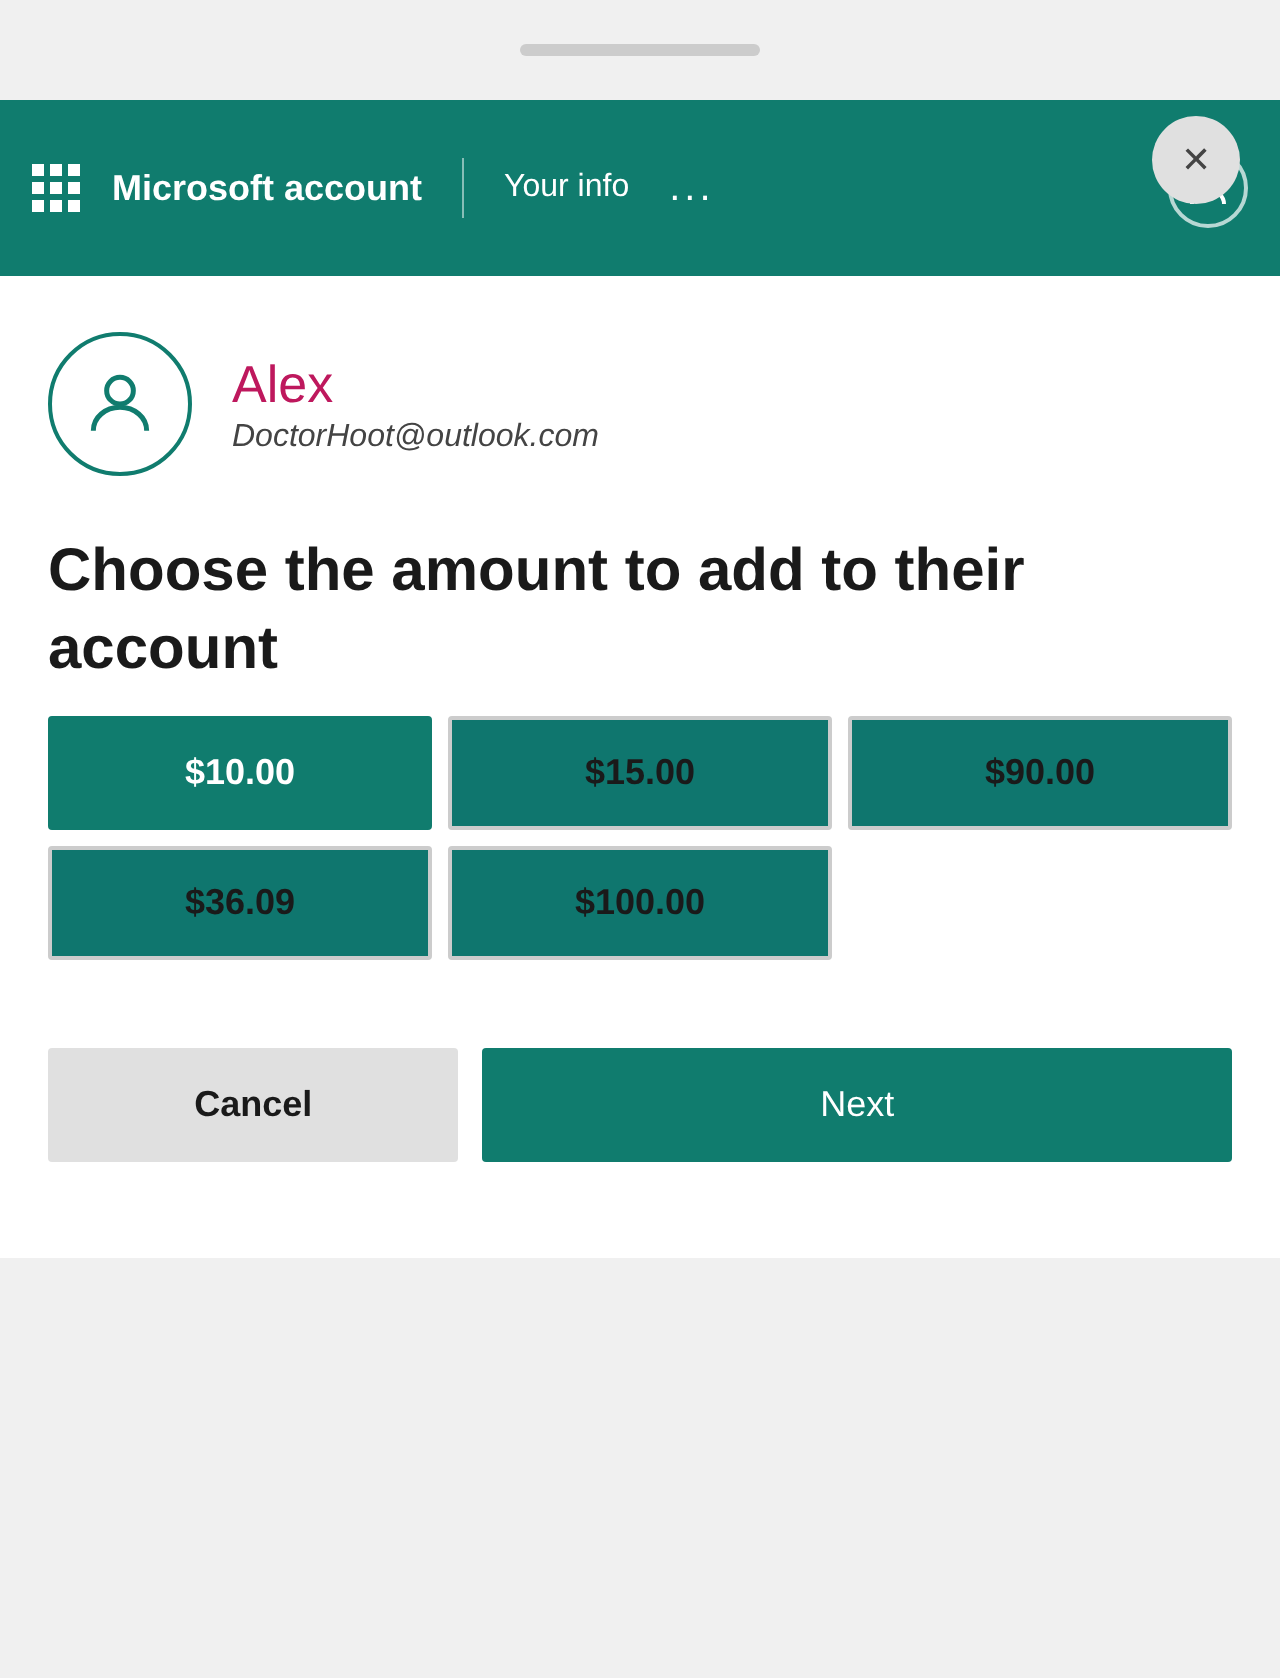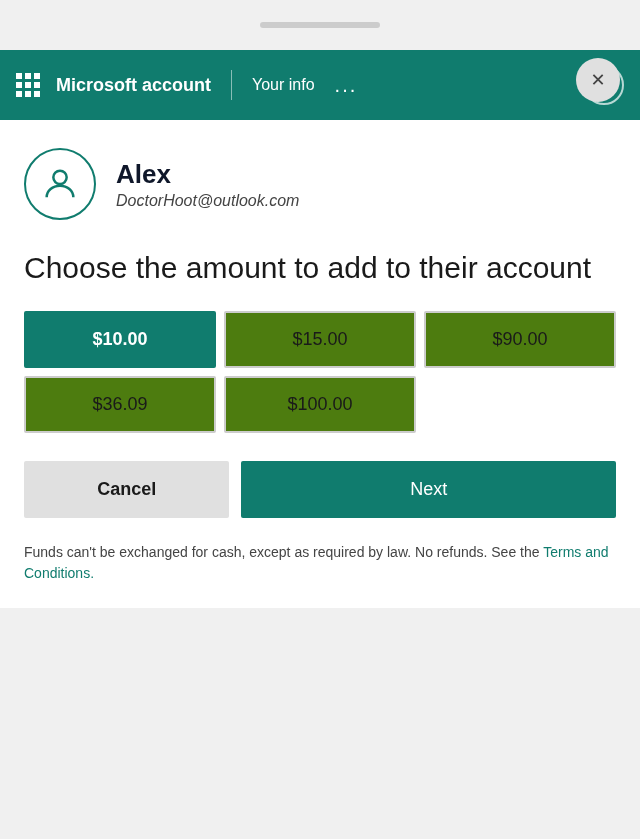--- a/index.html
+++ b/index.html
@@ -42,21 +42,21 @@
       align-items: center;
       justify-content: center;
       font-size: 18px;
       color: #444;
       z-index: 10;
     }
 
     
     .header {
       background: #107c6e;
-      height: 70px;
+      height: 88px;
       display: flex;
       align-items: center;
       padding: 0 16px;
       gap: 12px;
     }
     .header-grid-icon {
       display: grid;
       grid-template-columns: repeat(3, 6px);
       gap: 3px;
       margin-right: 4px;
@@ -129,55 +129,56 @@
       flex-shrink: 0;
     }
     .user-avatar-circle svg {
       width: 40px;
       height: 40px;
       stroke: #107c6e;
       fill: none;
     }
     .user-name {
       font-size: 26px;
-      font-weight: 700;
-      color: #0f172a;
+      font-weight: 400;
+      color: #be185d;
     }
     .user-email {
       font-size: 16px;
       color: #444;
       margin-top: 2px;
       font-style: italic;
     }
 
     
     .choose-title {
       font-size: 30px;
-      font-weight: 400;
+      font-weight: 700;
       color: #1a1a1a;
       line-height: 1.3;
-      margin-bottom: 24px;
+      margin-bottom: 14px;
     }
 
     
     .amount-grid {
       display: grid;
       grid-template-columns: repeat(3, 1fr);
       gap: 8px;
-      margin-bottom: 28px;
+      margin-bottom: 44px;
     }
     .amount-btn {
       padding: 16px 8px;
       border: 2px solid #ccc;
-      background: #4d7c0f;
+      background: #0f766e;
       font-size: 18px;
       color: #1a1a1a;
       cursor: pointer;
       border-radius: 2px;
       text-align: center;
+      font-weight: bold;
     }
     .amount-btn.selected {
       background: #107c6e;
       border-color: #107c6e;
       color: white;
       font-weight: 600;
     }
 
     
     .action-btns {
@@ -279,17 +280,14 @@
     <button class="amount-btn">$90.00</button>
     <button class="amount-btn">$36.09</button>
     <button class="amount-btn">$100.00</button>
   </div>
 
   <div class="action-btns">
     <button class="cancel-btn">Cancel</button>
     <button class="next-btn">Next</button>
   </div>
 
-  <div class="footer-note">
-    <span>Funds can't be exchanged for cash, except as required by law. No refunds. See the </span><a href="#">Terms and Conditions.</a>
-  </div>
 
 </div>
 
 </body></html>

